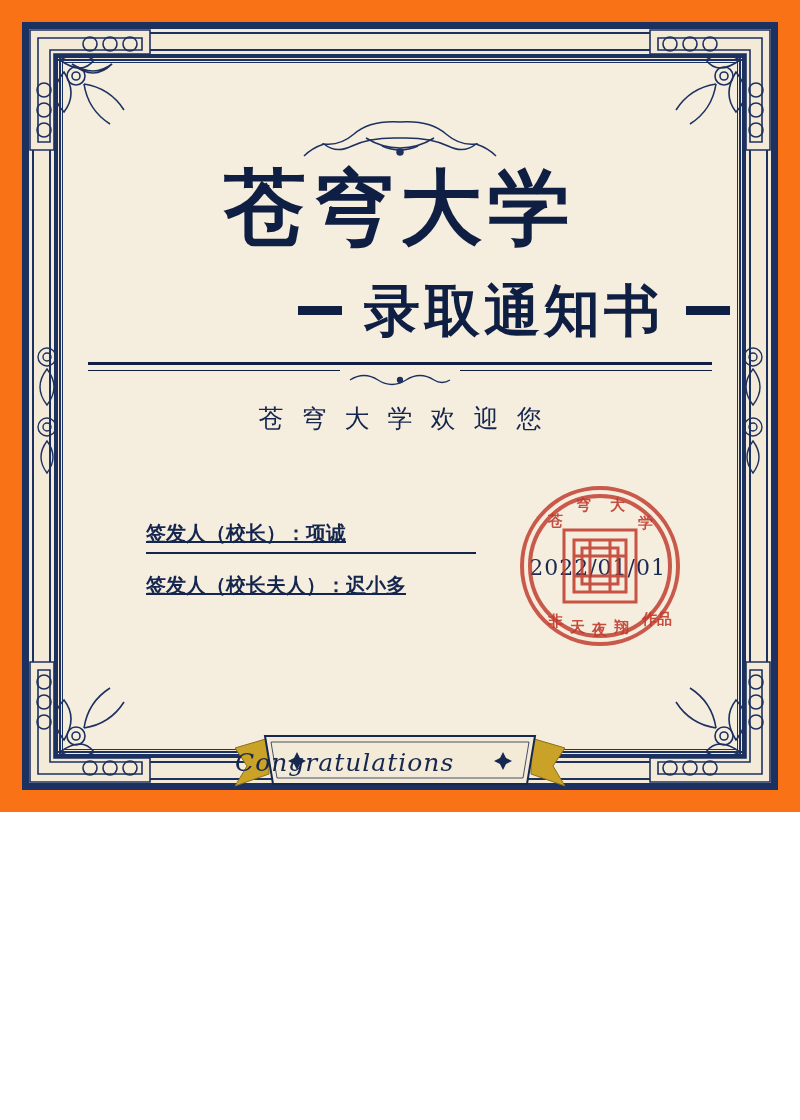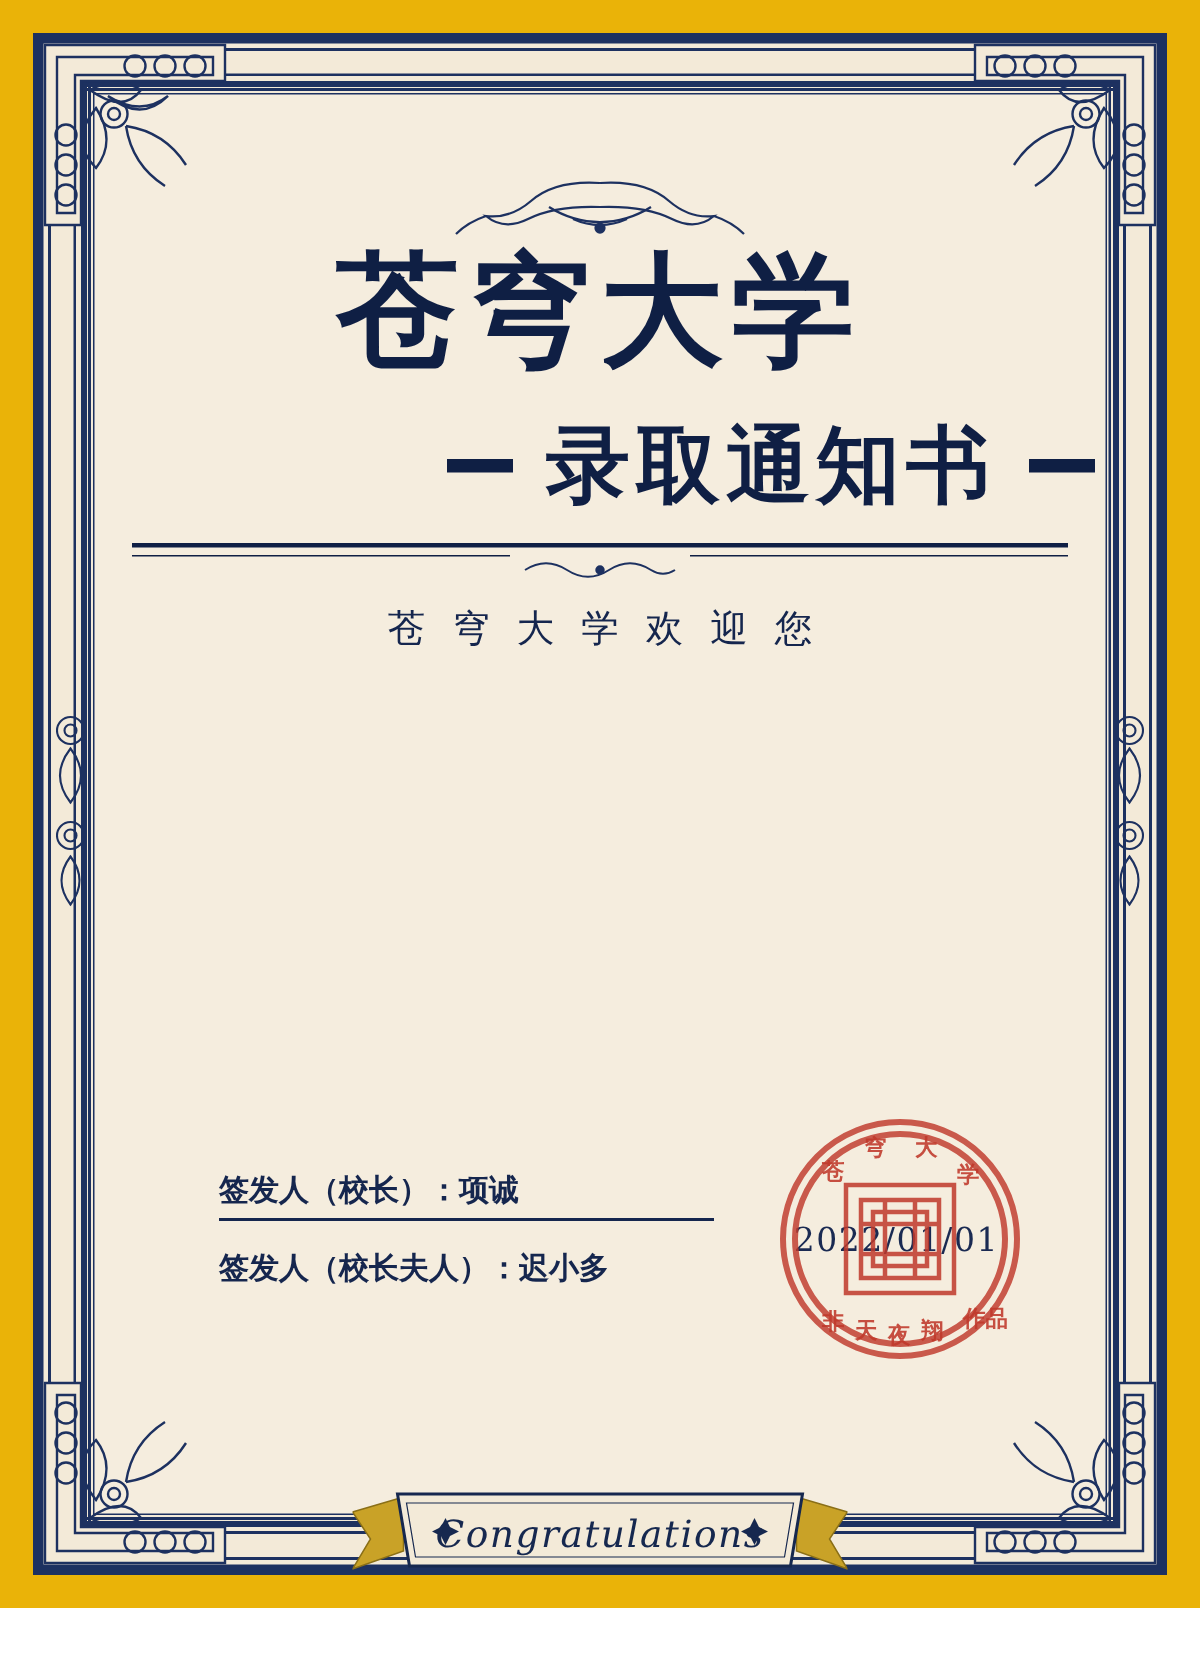--- a/index.html
+++ b/index.html
@@ -6,23 +6,23 @@
     margin: 0;
     padding: 0;
     background: #ffffff;
   }
   body {
     font-family: "Liberation Sans", sans-serif;
   }
   .page {
     position: relative;
     width: 800px;
-    height: 1072px;
+    height: 812px;
     overflow: hidden;
-    background: #eab308;
+    background: #f97316;
   }
   
   .frame-outer {
     position: absolute;
     left: 22px;
     top: 22px;
     right: 22px;
     bottom: 22px;
     border: 7px solid #1d3160;
     background: #f3ead8;
@@ -216,20 +216,21 @@
   }
   .sig-line {
     font-family: "DejaVu Serif", "Liberation Serif", serif;
     font-weight: bold;
     font-size: 20px;
     color: #15264e;
     border-bottom: 2px solid #15264e;
     padding-bottom: 5px;
     margin-bottom: 18px;
     white-space: nowrap;
+    text-decoration: underline;
   }
   .sig-line:last-child { border-bottom: none; }
   .date-stamp {
     position: absolute;
     right: 64px;
     bottom: 162px;
     font-family: "DejaVu Serif", "Liberation Serif", serif;
     font-size: 22px;
     color: #1a2a52;
     letter-spacing: 1px;
@@ -247,21 +248,20 @@
     bottom: 18px;
     transform: translateX(-50%);
     width: 330px;
     height: 66px;
   }
   .ribbon-text {
     position: absolute;
     left: 0;
     right: 0;
     top: 20px;
-    text-align: center;
     font-family: "DejaVu Serif", "Liberation Serif", serif;
     font-style: italic;
     font-size: 25px;
     color: #16284f;
     letter-spacing: 1px;
   }
 </style>
 </head>
 <body>
 

